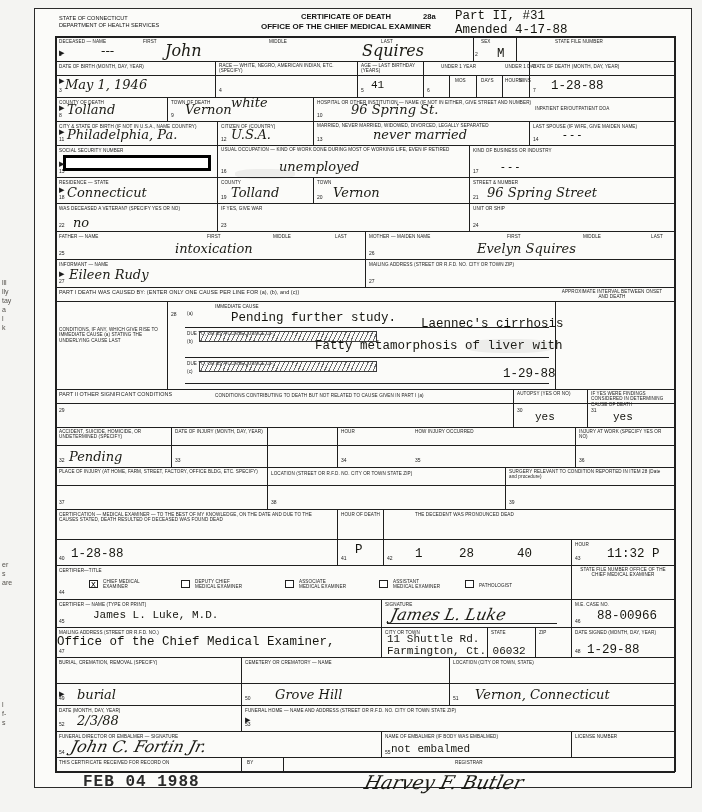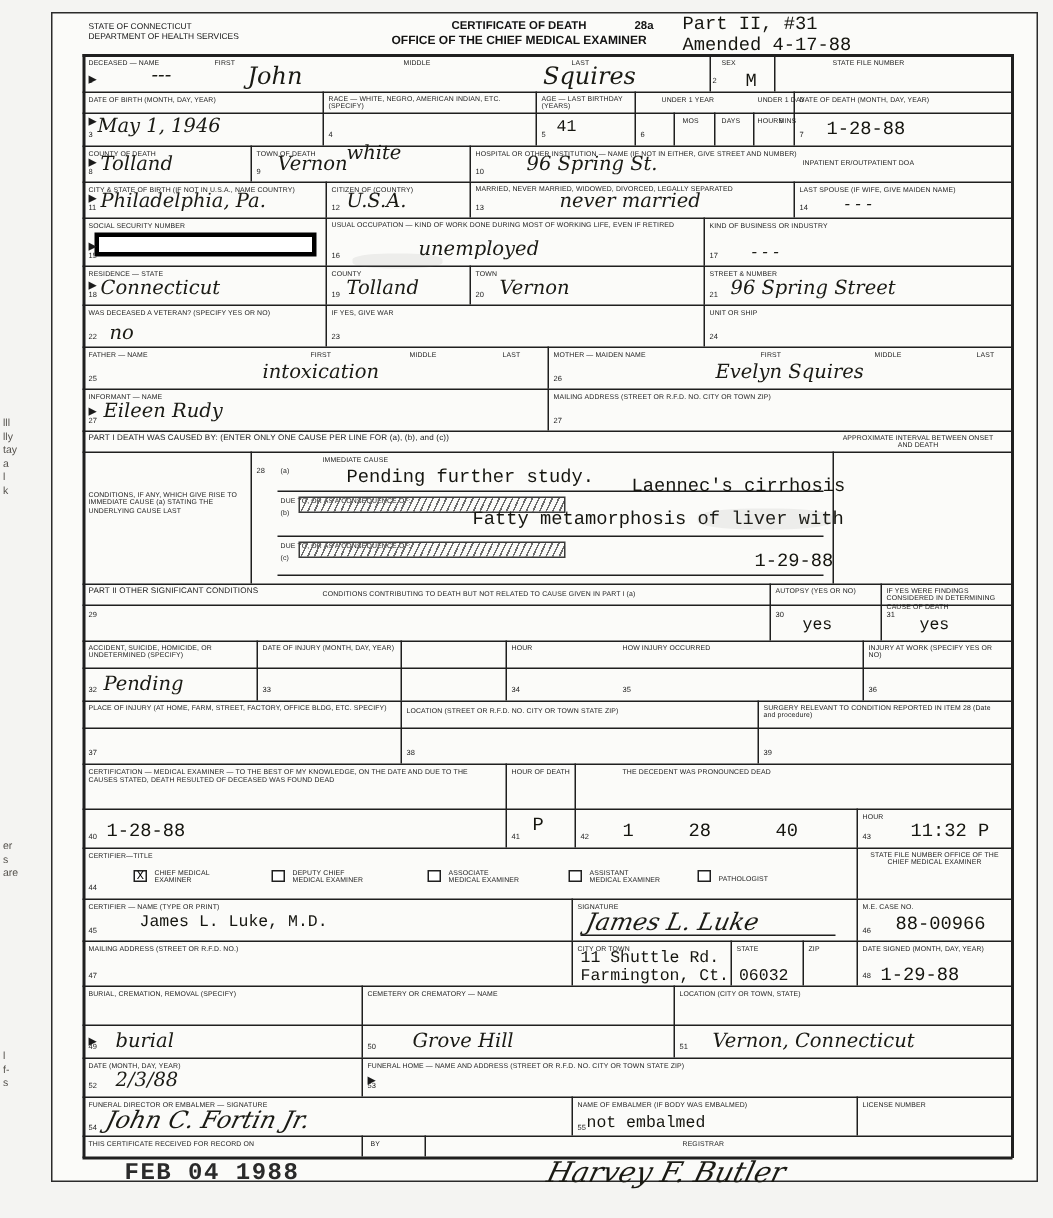--- a/index.html
+++ b/index.html
@@ -445,20 +445,21 @@
     <div class="vline" style="left:452px; top:618px; height:30px;"></div>
     <div class="vline" style="left:500px; top:618px; height:30px;"></div>
     <div class="vline" style="left:536px; top:618px; height:30px;"></div>
     <div class="cap" style="left:24px; top:621px;">MAILING ADDRESS (STREET OR R.F.D. NO.)</div>
     <div class="cap" style="left:350px; top:621px;">CITY OR TOWN</div>
     <div class="cap" style="left:456px; top:621px;">STATE</div>
     <div class="cap" style="left:504px; top:621px;">ZIP</div>
     <div class="cap" style="left:540px; top:621px;">DATE SIGNED (MONTH, DAY, YEAR)</div>
     <div class="num" style="left:24px; top:639px;">47</div>
     <div class="num" style="left:540px; top:639px;">48</div>
+    <div class="tw lg" style="left:22px; top:626px;">Office of the Chief Medical Examiner,</div>
     <div class="tw" style="left:352px; top:624px;">11 Shuttle Rd.</div>
     <div class="tw" style="left:352px; top:636px;">Farmington, Ct. 06032</div>
     <div class="tw lg" style="left:552px; top:634px;">1-29-88</div>
 
     <div class="hline" style="left:20px; top:674px; width:620px;"></div>
     <div class="hline" style="left:20px; top:696px; width:620px;"></div>
     <div class="vline" style="left:206px; top:648px; height:48px;"></div>
     <div class="vline" style="left:414px; top:648px; height:48px;"></div>
     <div class="cap wrap" style="left:24px; top:651px; width:100px;">BURIAL, CREMATION, REMOVAL (SPECIFY)</div>
     <div class="cap" style="left:210px; top:651px;">CEMETERY OR CREMATORY — NAME</div>

